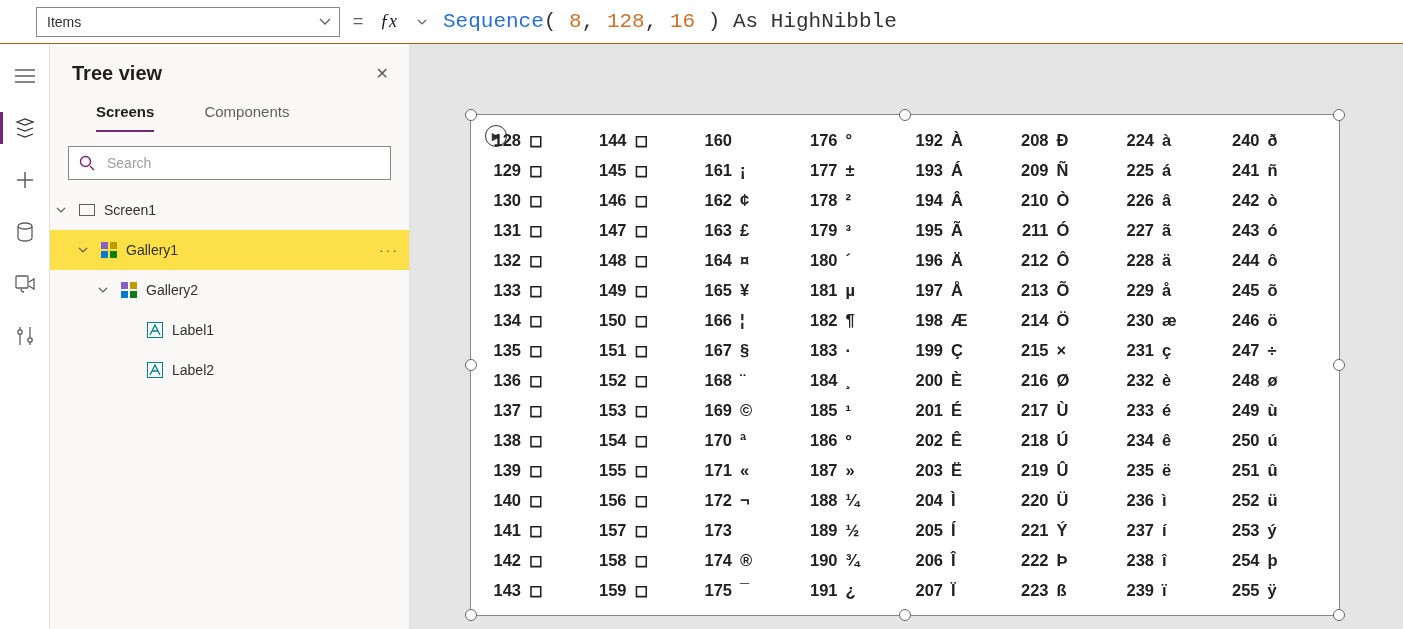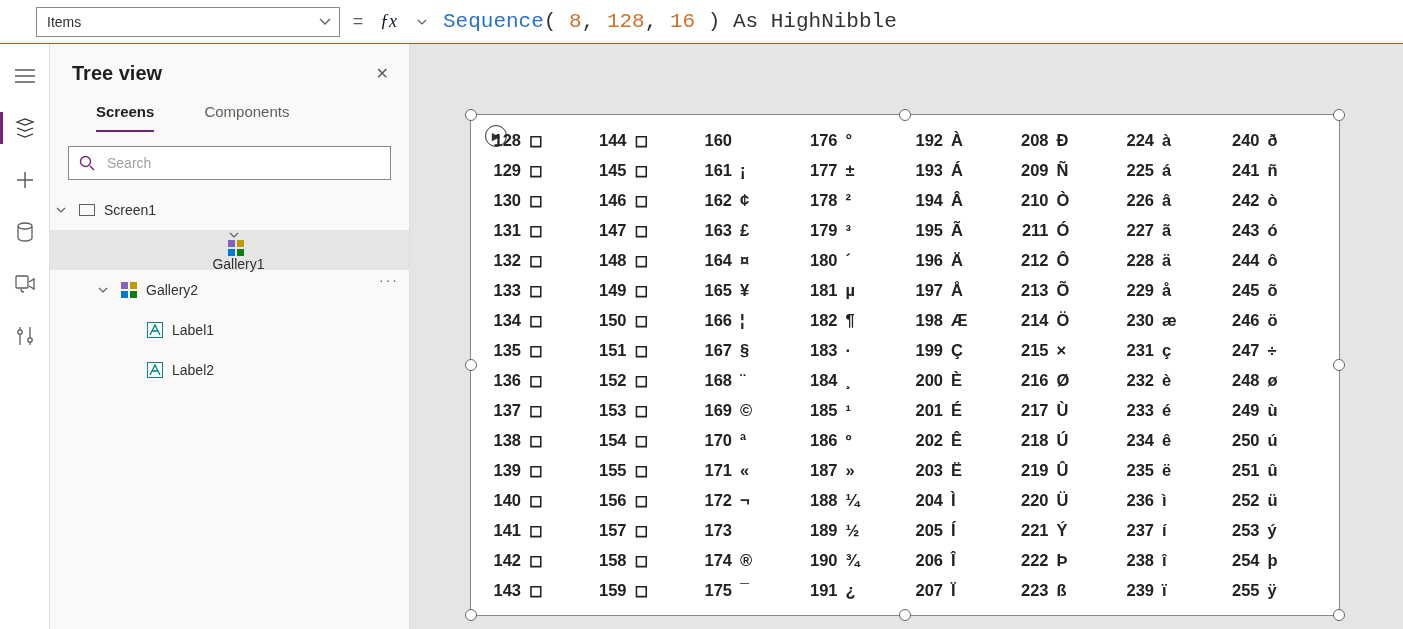--- a/index.html
+++ b/index.html
@@ -32,21 +32,21 @@
   .tabs { display:flex; gap:26px; padding:14px 22px 0 22px; font-size:15px; color:#605e5c; }
   .tab { padding-bottom:10px; cursor:pointer;margin-left:24px; }
   .tab.active { color:#201f1e; font-weight:600; border-bottom:2px solid #742774; }
   .search { margin:14px 18px 10px 18px; border:1px solid #8a8886; height:34px; display:flex; align-items:center; padding:0 10px; gap:10px; background:#fff; }
   .search input { border:none; outline:none; font-size:14px; flex:1; background:transparent; color:#323130; }
   .search input::placeholder { color:#a19f9d; }
   .tree-list { flex:1; overflow:auto; font-size:14px; color:#323130; }
   .node { display:flex; align-items:center; height:40px; padding-right:10px; cursor:pointer; }
   .node .tw { width:20px; text-align:center; color:#605e5c; font-size:11px; }
   .node .ico-s { width:18px; height:18px; display:flex; align-items:center; justify-content:center; margin:0 8px 0 2px; }
-  .node.selected { background:#e5e5e5;flex-direction:column; }
+  .node.selected { background:#fde047; }
   .node .more { margin-left:auto; letter-spacing:2px; color:#605e5c; }
   .lvl0{padding-left:18px;} .lvl1{padding-left:6px;} .lvl2{padding-left:28px;} .lvl3{padding-left:48px;} .lvl4{padding-left:94px;}
 
   
   .canvas-wrap { flex:1; background:#e5e5e5; position:relative; overflow:hidden; }
   .gallery-frame { position:absolute; left:60px; top:70px; width:870px; height:502px; background:#fff; border:1px solid #888; }
   .grip { width:12px; height:12px; border:1px solid #666; background:#fff; border-radius:50%; position:absolute; }
   .gallery-body { position:absolute; left:18px; right:6px; top:10px; bottom:10px; display:flex; }
   .col { flex:1; display:flex; flex-direction:column; justify-content:space-between; }
   .row { display:flex; align-items:center; font-family:"Segoe UI",Arial,sans-serif; font-size:16.5px; font-weight:600; color:#222; height:30px; }

